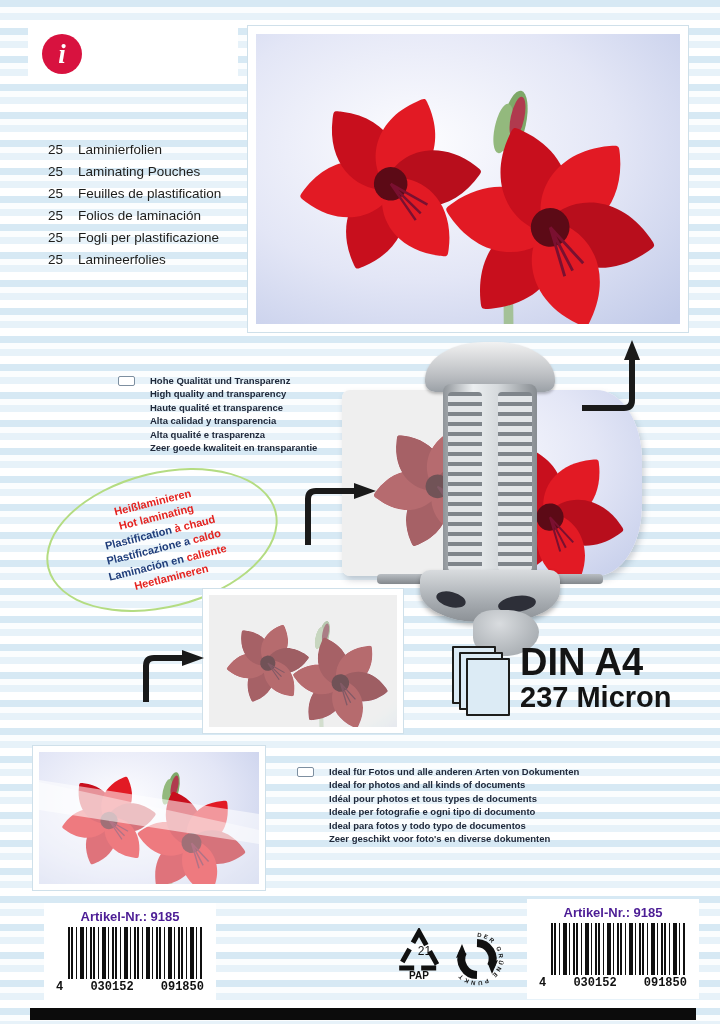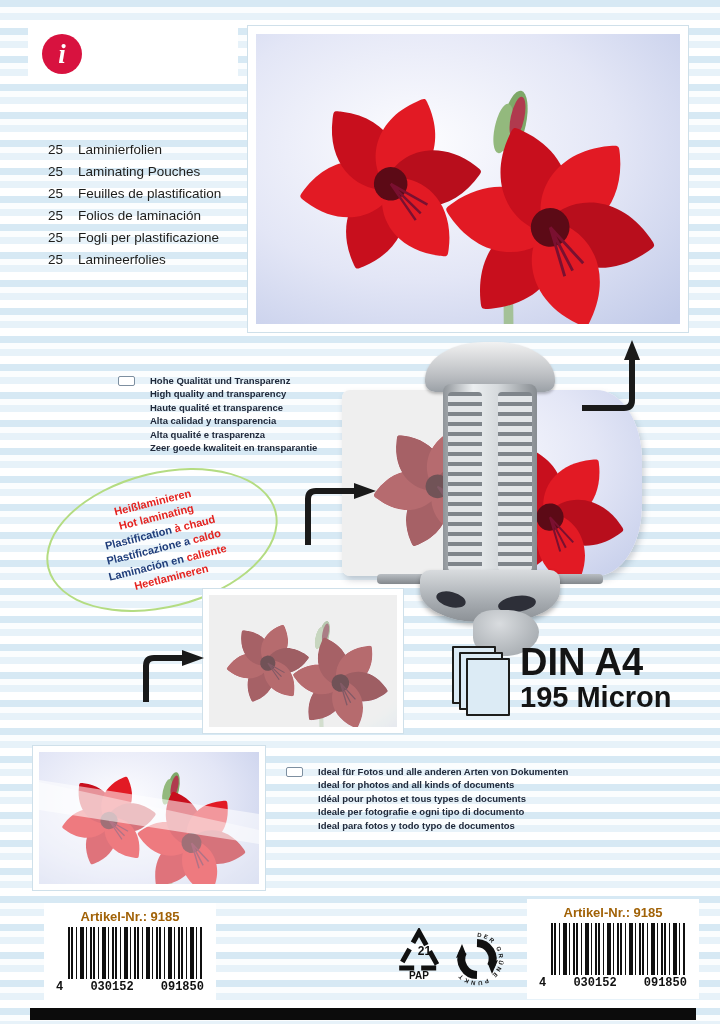--- a/index.html
+++ b/index.html
@@ -29,21 +29,21 @@
   #product-lines{position:absolute; left:48px; top:138px; color:#1d1d1b;}
   .pl-row{display:flex; height:22px; align-items:center; font-weight:400; font-size:13.5px;}
   .pl-qty{width:30px;}
   
   .feature-block{position:absolute; color:#20293a;}
   .feat-head{display:flex; align-items:flex-start;}
   .pouch-mini-icon{width:15px; height:8px; border:1.5px solid #7d8fa0; border-radius:2px;
     background:#fff; margin-right:7px; margin-top:2px; flex:0 0 auto;}
   .feat-lines{font-weight:700; font-size:9.5px; line-height:13.4px;margin-left:8px;}
   #quality-block{left:118px; top:374px;}
-  #ideal-block{left:286px; top:765px;}
+  #ideal-block{left:297px; top:765px;}
   
   #hot-oval{position:absolute; left:44px; top:472px; width:232px; height:132px;
     border:2.5px solid #b4dc82; border-radius:50%; transform:rotate(-14deg);
     display:flex; flex-direction:column; align-items:center; justify-content:center;}
   .oval-line{font-weight:700; font-size:11px; line-height:15.5px; white-space:nowrap;}
   
   .arrow{position:absolute;}
   
   #pouch-in-machine{position:absolute; left:342px; top:390px; width:300px; height:186px;
     background:#fff; border-radius:8px 46px 46px 8px / 8px 70px 70px 8px; overflow:hidden;
@@ -84,32 +84,32 @@
   #spec-format{position:absolute; left:520px; top:641px; font-size:38px; font-weight:800; color:#141414;}
   #spec-thickness{position:absolute; left:520px; top:681px; font-size:29px; font-weight:800; color:#141414;}
   
   #unlaminated-photo{left:203px; top:589px; width:200px; height:144px; padding:6px; box-sizing:border-box;}
   #laminated-photo{left:33px; top:746px; width:232px; height:144px; padding:6px; box-sizing:border-box;}
   .sheet-overlay{position:absolute; inset:0;}
   
   .barcode-patch{position:absolute; width:172px; height:100px; background:#fff; padding:6px 10px; box-sizing:border-box; text-align:center;}
   #barcode-left{left:44px; top:903px;}
   #barcode-right{left:527px; top:899px;}
-  .article-label{font-weight:700; font-size:13px; color:#a16207; margin-bottom:3px;}
+  .article-label{font-weight:700; font-size:13px; color:#4c1d95; margin-bottom:3px;}
   .bars{height:52px; margin:0 4px 0 14px;
     background:repeating-linear-gradient(90deg,
       #101010 0 2px, #fff 2px 3px, #101010 3px 5px, #fff 5px 8px,
       #101010 8px 9px, #fff 9px 12px, #101010 12px 16px, #fff 16px 18px,
       #101010 18px 19px, #fff 19px 22px);}
   .digits{display:flex; justify-content:space-between; font-family:"Liberation Mono", monospace;
     font-weight:700; font-size:12px; color:#111; margin-top:1px; padding:0 2px;}
   
   #pap-symbol{position:absolute; left:394px; top:928px; width:50px; text-align:center; color:#111;}
   #pap-symbol .tri{position:relative; width:48px; height:44px; margin:0 auto;}
-  #pap-symbol .code{position:absolute; left:11px; right:0; top:16px; font-size:12px; font-weight:700;}
+  #pap-symbol .code{position:absolute; left:11px; right:0; top:16px; font-size:12px; font-weight:400;}
   #pap-symbol .mat{font-size:10px; font-weight:700; margin-top:-2px;}
   #green-dot{position:absolute; left:448px; top:930px; width:58px; height:58px;}
   
   #bottom-bar{position:absolute; left:30px; top:1008px; width:666px; height:12px; background:#0c0c0c;}
 </style>
 </head>
 <body>
 
 <svg width="0" height="0" style="position:absolute">
   <defs>
@@ -263,21 +263,21 @@
     <path d="M8,52 L8,16 Q8,8 16,8 L46,8" fill="none" stroke="#1a1a1a" stroke-width="6"></path>
     <polygon points="44,0 66,8 44,16" fill="#1a1a1a"></polygon>
   </svg>
 
   <div id="sheet-stack">
     <span class="sheet s0"></span>
     <span class="sheet s1"></span>
     <span class="sheet s2"></span>
   </div>
   <div id="spec-format">DIN A4</div>
-  <div id="spec-thickness">195 Micron</div>
+  <div id="spec-thickness">237 Micron</div>
 
   <div class="photo-frame" id="laminated-photo">
     <div class="photo-inner">
       <svg viewBox="0 0 440 300" preserveAspectRatio="xMidYMid slice">
           <use href="#flower-scene"></use>
         </svg>
       <svg class="sheet-overlay" viewBox="0 0 220 132" preserveAspectRatio="none">
         <polygon points="0,30 220,78 220,132 0,132" fill="#ffffff" opacity="0.42"></polygon>
         <polygon points="0,28 220,62 220,92 0,58" fill="#ffffff" opacity="0.55"></polygon>
       </svg>
@@ -286,20 +286,21 @@
 
   <div class="feature-block" id="ideal-block">
     <div class="feat-head">
       <span class="pouch-mini-icon"></span>
       <div class="feat-lines">
         <div>Ideal für Fotos und alle anderen Arten von Dokumenten</div>
         <div>Ideal for photos and all kinds of documents</div>
         <div>Idéal pour photos et tous types de documents</div>
         <div>Ideale per fotografie e ogni tipo di documento</div>
         <div>Ideal para fotos y todo typo de documentos</div>
+        <div>Zeer geschikt voor foto's en diverse dokumenten</div>
       </div>
     </div>
   </div>
 
   <div class="barcode-patch" id="barcode-left">
     <div class="article-label">Artikel-Nr.: 9185</div>
     <div class="bars"></div>
     <div class="digits">
       <span>4</span>
       <span>030152</span>

